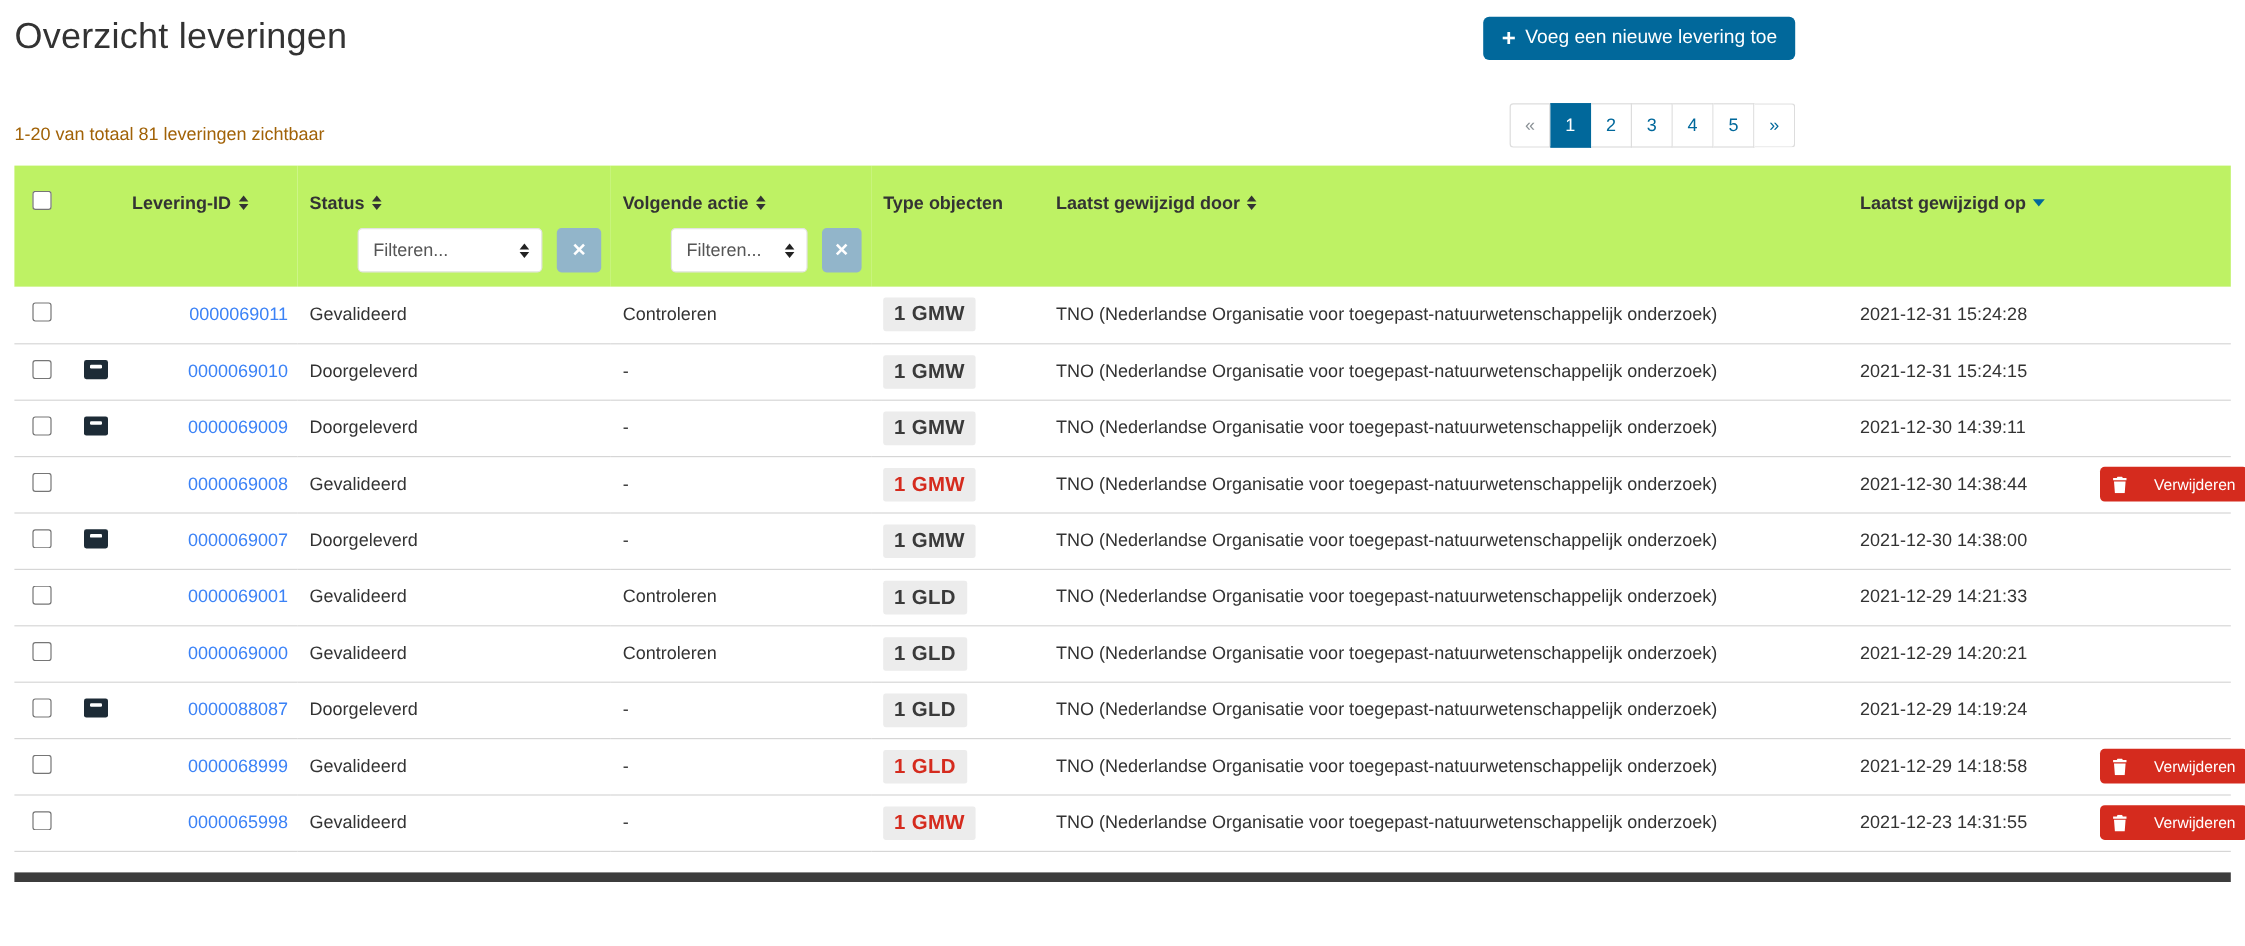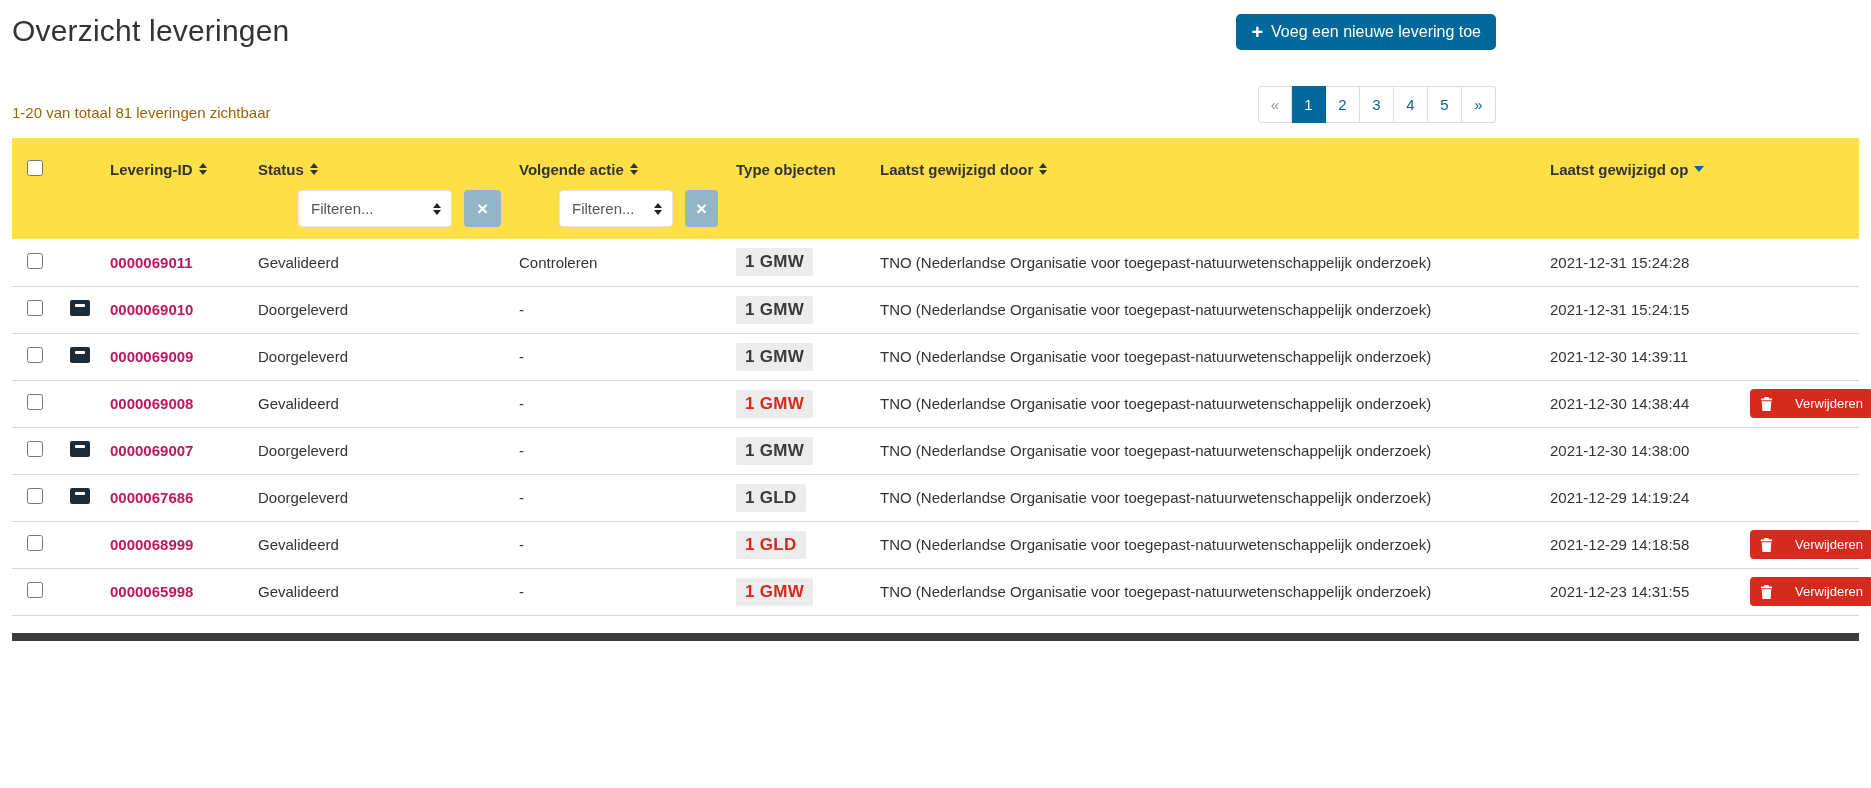--- a/index.html
+++ b/index.html
@@ -26,21 +26,21 @@
   .page-btn:last-child { border-radius: 0 3px 3px 0; }
   .page-btn.active { background: #01689b; color: #fff; border-color: #01689b; }
   .page-btn.nav-prev { color: #8a9196; }
 
   
   table { width: 1847px; border-collapse: collapse; table-layout: fixed; margin-top: 15px; }
   col.c-check { width: 48px; } col.c-icon { width: 40px; } col.c-id { width: 148px; }
   col.c-status { width: 261px; } col.c-actie { width: 217px; } col.c-type { width: 144px; }
   col.c-door { width: 670px; } col.c-op { width: 200px; } col.c-action { width: 119px; }
 
-  thead th { background: #fde047; text-align: left; font-size: 15px; font-weight: 700; color: #333;
+  thead th { background: #bef264; text-align: left; font-size: 15px; font-weight: 700; color: #333;
     vertical-align: middle; padding: 0 8px 0 10px; }
   tr.head-labels th { height: 52px; padding-top: 10px; }
   tr.head-filters th { height: 42px; padding-bottom: 12px; vertical-align: top; }
   .th-inner { display: inline-flex; align-items: center; gap: 6px; }
 
   .sort { display: inline-flex; flex-direction: column; gap: 2px; cursor: pointer; }
   .tri-up { width: 0; height: 0; border-left: 4px solid transparent; border-right: 4px solid transparent;
     border-bottom: 5px solid #333; }
   .tri-down { width: 0; height: 0; border-left: 4px solid transparent; border-right: 4px solid transparent;
     border-top: 5px solid #333; }
@@ -54,21 +54,21 @@
   .select-arrows { display: inline-flex; flex-direction: column; gap: 2px; margin-left: 10px; }
   .select-arrows .tri-up { border-bottom-color: #222; }
   .select-arrows .tri-down { border-top-color: #222; }
   .w-status { width: 172px; } .w-actie { width: 138px; }
   .clear-btn { width: 42px; height: 37px; background: #92b5ca; color: #fff; border: none;
     border-radius: 4px; font-size: 19px; font-weight: 700; cursor: pointer; line-height: 1;
     font-family: "Liberation Sans", sans-serif; }
 
   tbody td { height: 47px; border-bottom: 1px solid #d6d6d6; font-size: 15px; color: #333;
     padding: 0 8px 0 10px; vertical-align: middle; background: #fff; }
-  td.cell-id { font-weight: 700; color: #be185d; }
+  td.cell-id { font-weight: 400; color: #3b82f6; text-align: right; }
   input[type="checkbox"] { width: 16px; height: 16px; accent-color: #fff; margin-left: 5px; }
 
   .archive-icon { width: 20px; height: 16px; background: #1d2b36; border-radius: 2px;
     position: relative; display: inline-block; }
   .archive-icon::before { content: ""; position: absolute; left: 50%; top: 4px;
     transform: translateX(-50%); width: 10px; height: 3px; background: #fff; border-radius: 1px; }
 
   .badge { display: inline-block; background: #ececec; color: #3a3a3a; font-size: 17px;
     font-weight: 700; padding: 4px 9px; border-radius: 2px; letter-spacing: 0.3px; }
   .badge.alert { color: #d52b1e; }
@@ -308,30 +308,68 @@
     <td>
       <span class="badge">1 GMW</span>
     </td>
     <td>TNO (Nederlandse Organisatie voor toegepast-natuurwetenschappelijk onderzoek)</td>
     <td>2021-12-30 14:38:00</td>
     <td class="cell-action">
       
     </td>
   </tr>
 
-
+  <tr>
+    <td>
+      <input type="checkbox" style="">
+    </td>
+    <td>
+      
+    </td>
+    <td class="cell-id">0000069001</td>
+    <td>Gevalideerd</td>
+    <td>Controleren</td>
+    <td>
+      <span class="badge">1 GLD</span>
+    </td>
+    <td>TNO (Nederlandse Organisatie voor toegepast-natuurwetenschappelijk onderzoek)</td>
+    <td>2021-12-29 14:21:33</td>
+    <td class="cell-action">
+      
+    </td>
+  </tr>
+
+  <tr>
+    <td>
+      <input type="checkbox" style="">
+    </td>
+    <td>
+      
+    </td>
+    <td class="cell-id">0000069000</td>
+    <td>Gevalideerd</td>
+    <td>Controleren</td>
+    <td>
+      <span class="badge">1 GLD</span>
+    </td>
+    <td>TNO (Nederlandse Organisatie voor toegepast-natuurwetenschappelijk onderzoek)</td>
+    <td>2021-12-29 14:20:21</td>
+    <td class="cell-action">
+      
+    </td>
+  </tr>
 
   <tr>
     <td>
       <input type="checkbox" style="">
     </td>
     <td>
       <span class="archive-icon"></span>
     </td>
-    <td class="cell-id">0000067686</td>
+    <td class="cell-id">0000088087</td>
     <td>Doorgeleverd</td>
     <td>-</td>
     <td>
       <span class="badge">1 GLD</span>
     </td>
     <td>TNO (Nederlandse Organisatie voor toegepast-natuurwetenschappelijk onderzoek)</td>
     <td>2021-12-29 14:19:24</td>
     <td class="cell-action">
       
     </td>

